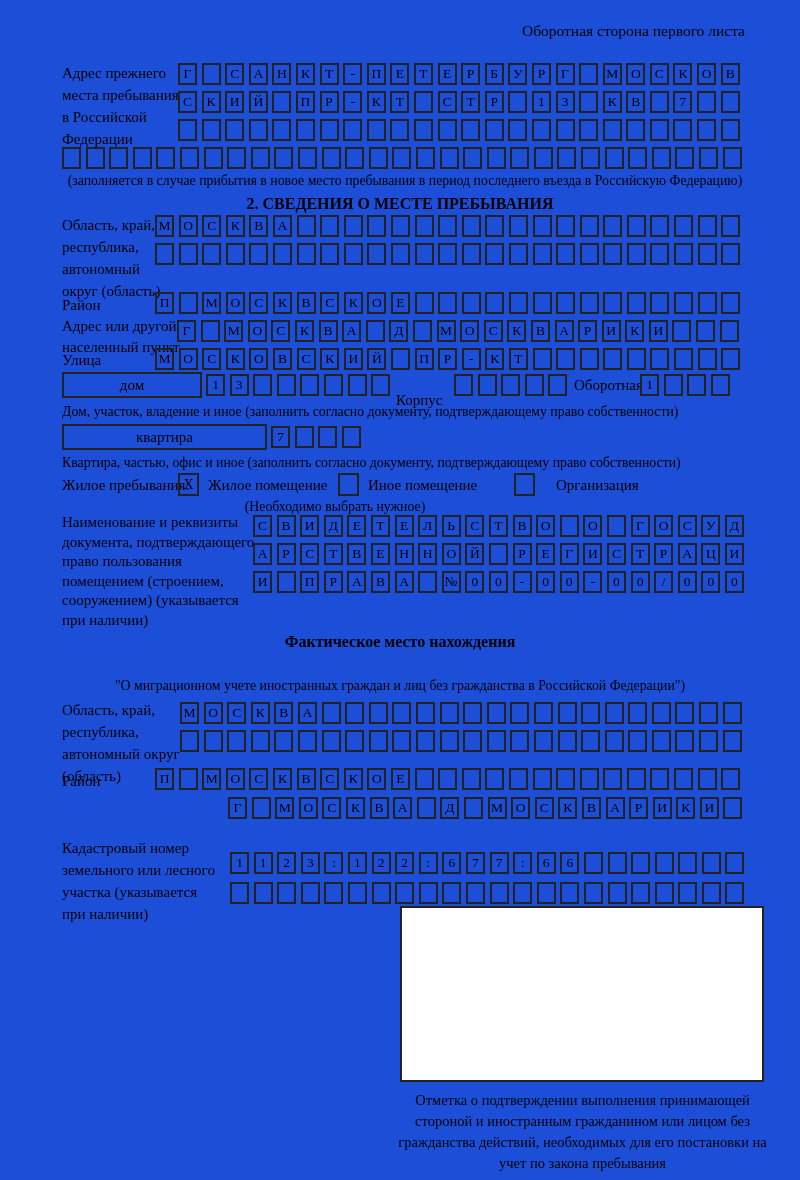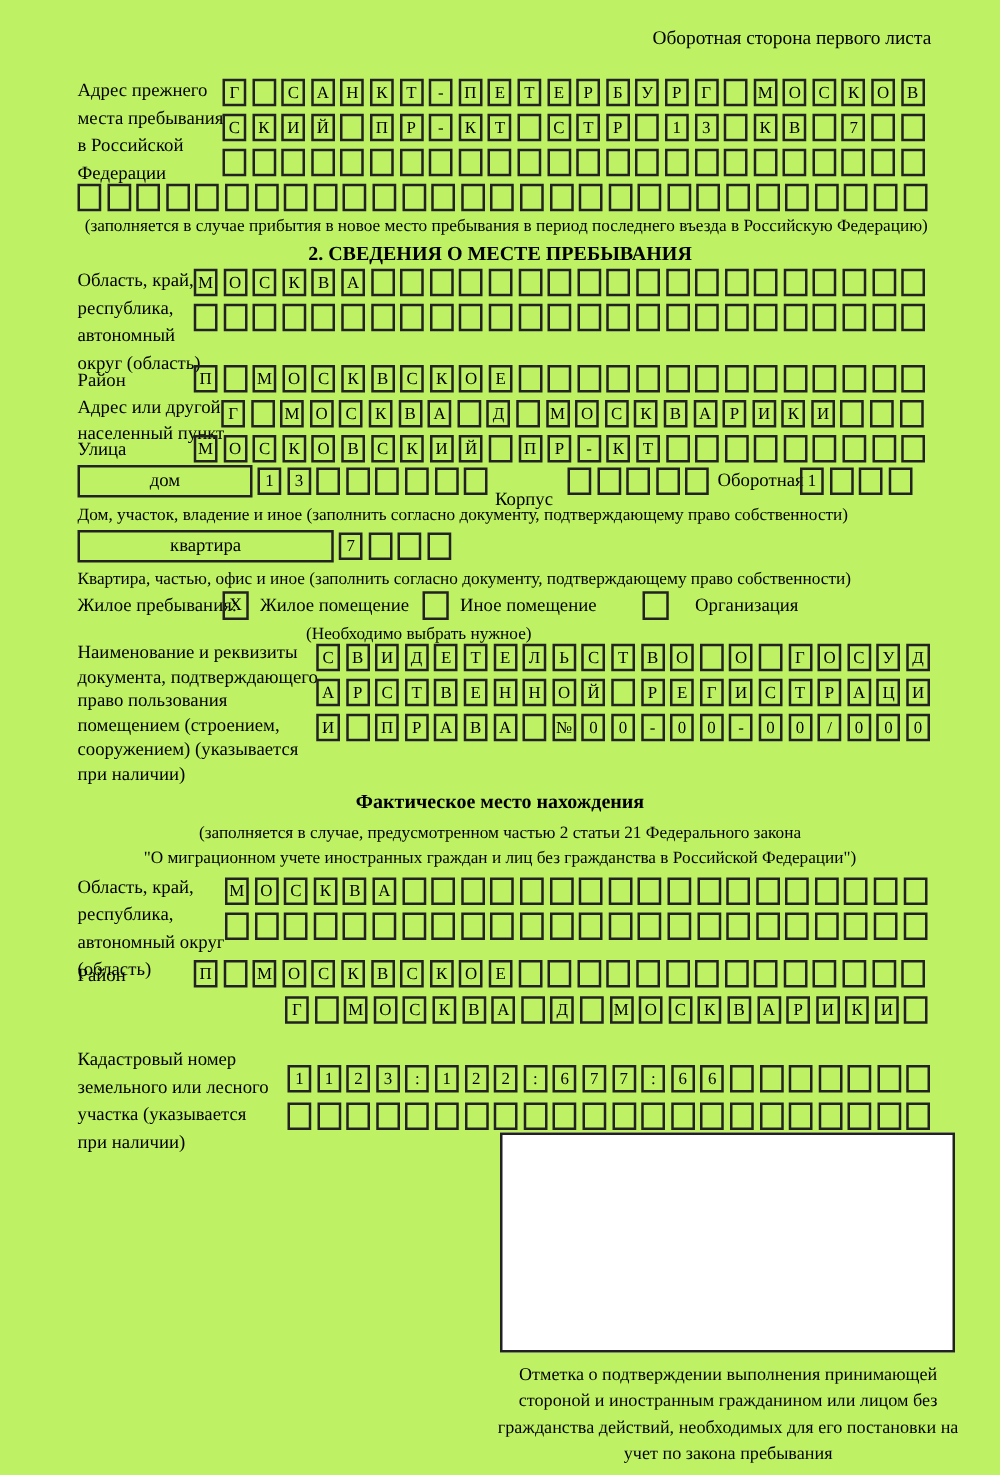--- a/index.html
+++ b/index.html
@@ -1,16 +1,16 @@
 <!DOCTYPE html>
 <html><head>
 <meta charset="utf-8">
 <style>
   html,body{margin:0;padding:0;background:#fff;}
-  .form{position:relative;width:800px;height:1180px;background:#bef264;color:#000;
+  .form{position:relative;width:800px;height:1180px;background:#1d4ed8;color:#000;
         font-family:"Liberation Serif","DejaVu Serif",serif;overflow:hidden;}
   .abs{position:absolute;}
   .title{font-size:15.5px;text-align:right;}
   .label{font-size:15px;line-height:22px;white-space:pre-line;}
   .label-tight{font-size:15px;line-height:19.5px;white-space:pre-line;}
   .label-2{font-size:15px;line-height:21px;white-space:pre-line;}
   .cellrow{display:flex;column-gap:4.6px;}
   .cell{flex:0 0 19px;width:19px;height:22px;border:2px solid #222;box-sizing:border-box;
         display:flex;align-items:center;justify-content:center;font-size:13.5px;line-height:1;}
   .note{font-size:13.8px;}
@@ -408,21 +408,20 @@
       <div class="cell">-</div>
       <div class="cell">0</div>
       <div class="cell">0</div>
       <div class="cell">/</div>
       <div class="cell">0</div>
       <div class="cell">0</div>
       <div class="cell">0</div>
     </div>
 
   <div class="abs heading" style="left:5px;top:633px;width:790px;">Фактическое место нахождения</div>
-  <div class="abs note" style="left:5px;top:658px;width:790px;text-align:center;">(заполняется в случае, предусмотренном частью 2 статьи 21 Федерального закона</div>
   <div class="abs note" style="left:5px;top:678px;width:790px;text-align:center;">"О миграционном учете иностранных граждан и лиц без гражданства в Российской Федерации")</div>
 
   <div class="abs label" style="left:62px;top:699px;width:140px;">Область, край,
 республика,
 автономный округ
 (область)</div>
   <div class="abs cellrow" style="left:180px;top:702px;">
       <div class="cell">М</div>
       <div class="cell">О</div>
       <div class="cell">С</div>

